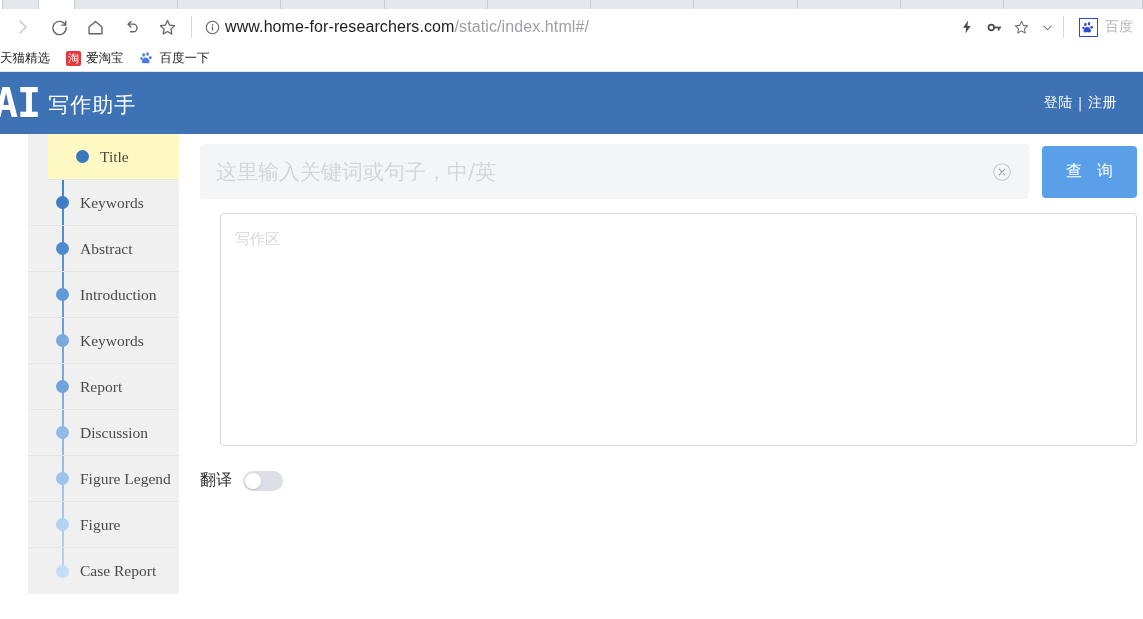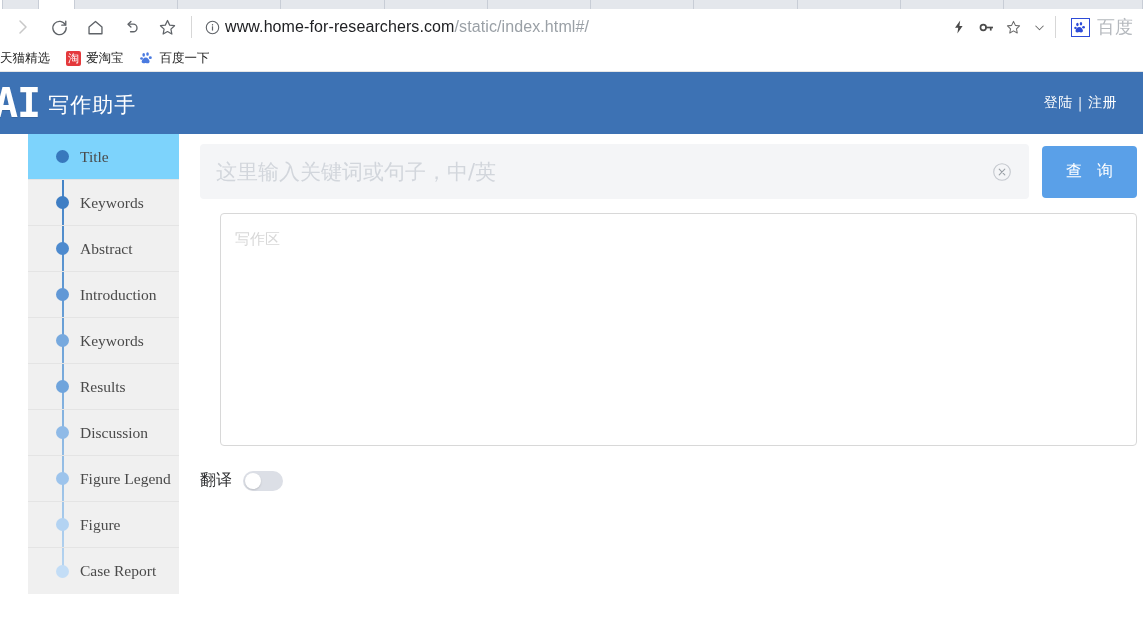--- a/index.html
+++ b/index.html
@@ -92,21 +92,21 @@
     gap: 3px;
     padding-right: 4px;
   }
   .baidu-chip {
     display: flex;
     align-items: center;
     gap: 7px;
     padding-left: 6px;
   }
   .baidu-chip .bd-label {
-    font-size: 18px;
+    font-size: 14px;
     color: #b4b8bd;
     font-family: "DejaVu Sans", sans-serif;
   }
   .bd-icon-box {
     width: 19px;
     height: 19px;
     border: 1.6px solid #2d4bd8;
     box-sizing: border-box;
     display: flex;
     align-items: center;
@@ -225,21 +225,21 @@
   .nav-item {
     height: 46px;
     display: flex;
     align-items: center;
     position: relative;
     z-index: 1;
     border-bottom: 1px solid #e4e4e4;
     box-sizing: border-box;
     cursor: pointer;
   }
-  .nav-item.active { background: #7dd3fc; }
+  .nav-item.active { background: #fef9c3; margin-left: 20px; }
   .nav-item:last-child { border-bottom: none; }
   .dot {
     width: 13px;
     height: 13px;
     border-radius: 50%;
     margin-left: 28px;
     flex: none;
   }
   .nav-label {
     margin-left: 11px;
@@ -521,21 +521,21 @@
     <div class="nav-item">
       <span class="dot" style="background:#6198d6"></span>
       <span class="nav-label">Introduction</span>
     </div>
     <div class="nav-item">
       <span class="dot" style="background:#77a9de"></span>
       <span class="nav-label">Keywords</span>
     </div>
     <div class="nav-item">
       <span class="dot" style="background:#6fa4dc"></span>
-      <span class="nav-label">Results</span>
+      <span class="nav-label">Report</span>
     </div>
     <div class="nav-item">
       <span class="dot" style="background:#8fbae7"></span>
       <span class="nav-label">Discussion</span>
     </div>
     <div class="nav-item">
       <span class="dot" style="background:#9dc4ec"></span>
       <span class="nav-label">Figure Legend</span>
     </div>
     <div class="nav-item">

